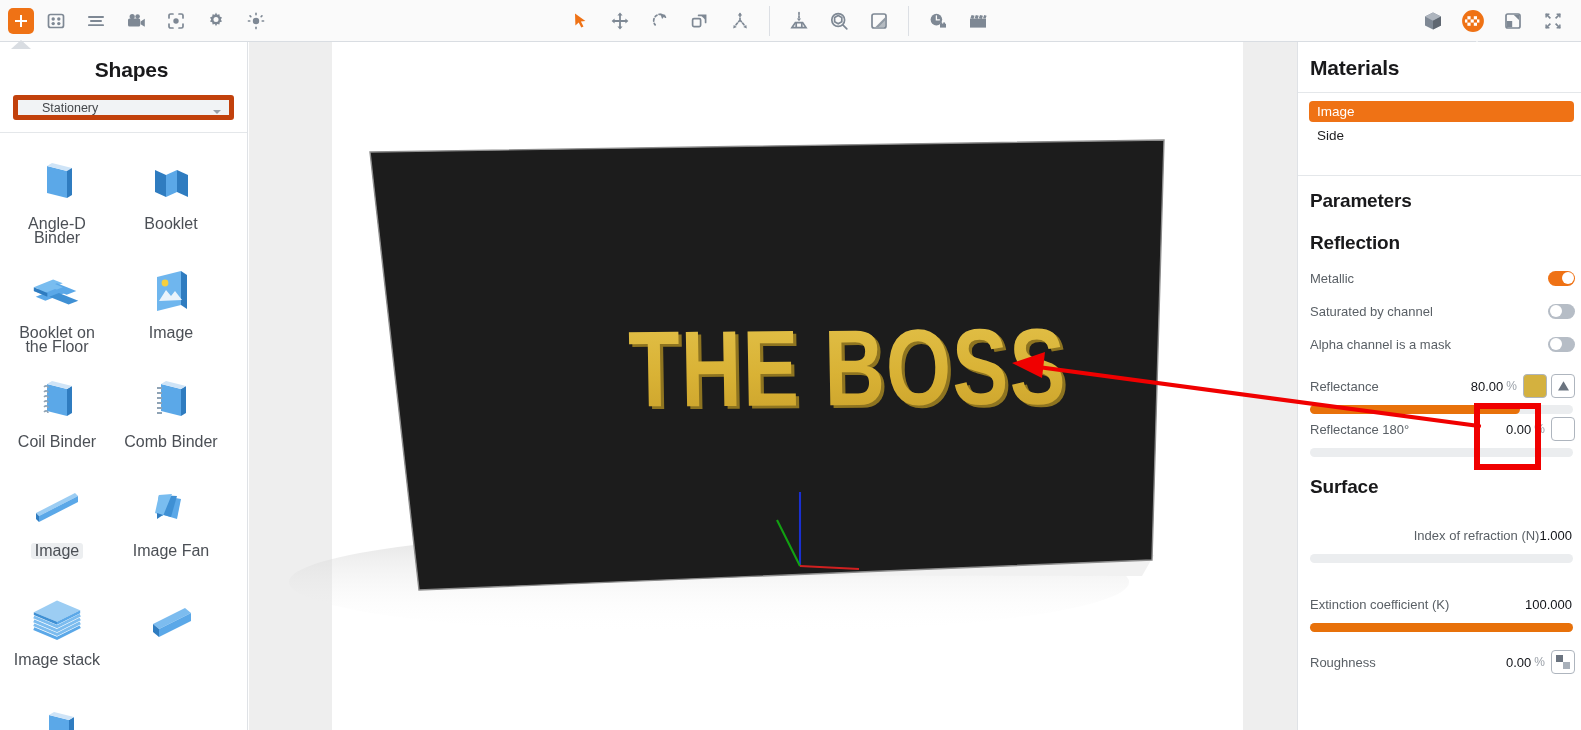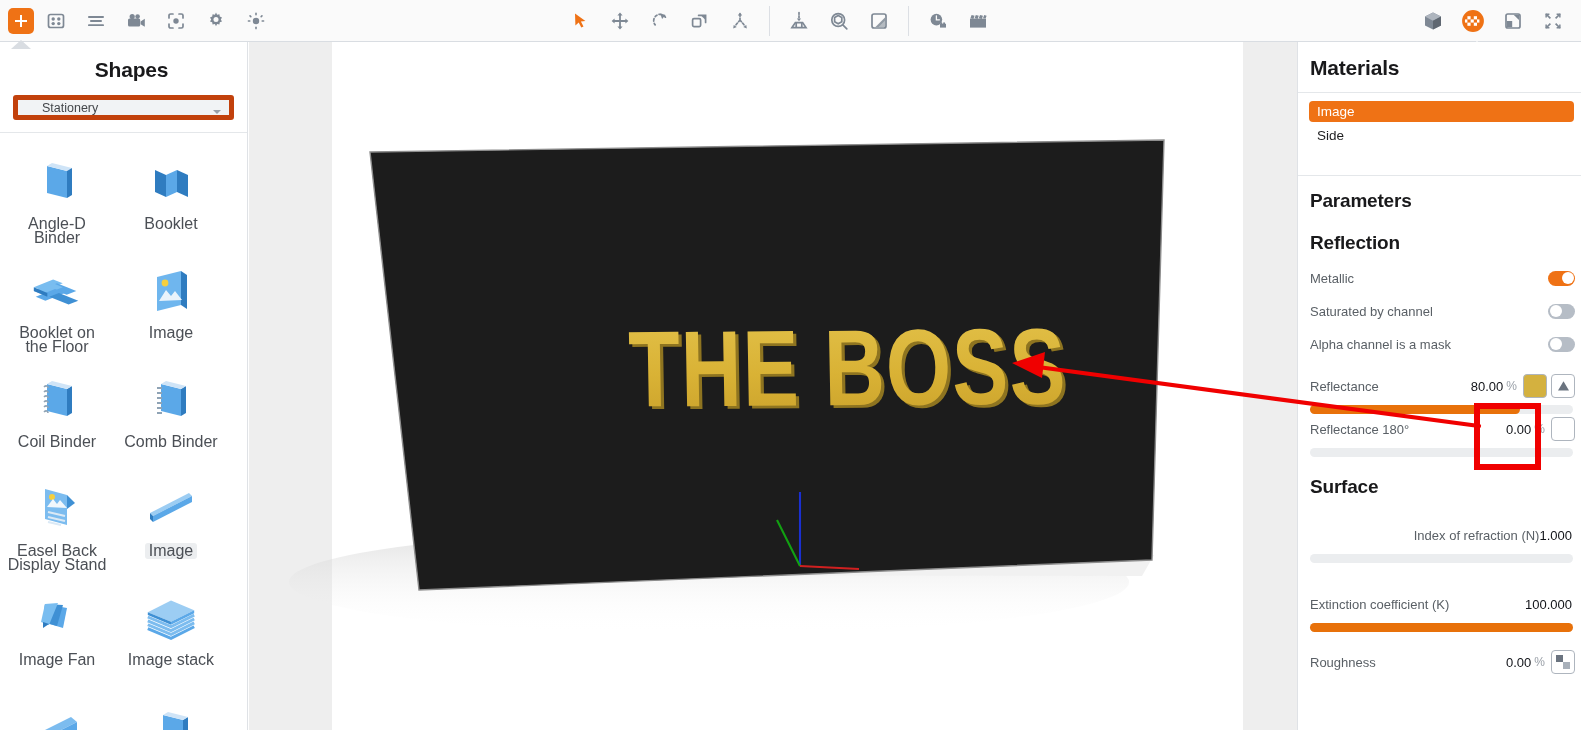--- a/index.html
+++ b/index.html
@@ -496,34 +496,20 @@
             <path d="M38 17l5-3v27l-5 3z" fill="#2f7cc0"></path>
             <path d="M18 12l5-3 20 5-5 3z" fill="#cfe4f7"></path>
             <g stroke="#8fa3b5" stroke-width="1.8" fill="none">
               <path d="M14 16h5M14 21h5M14 26h5M14 31h5M14 36h5M14 41h5"></path>
             </g>
           </svg>
         </div>
         <div class="shape-label">Comb Binder</div>
       </div>
 
-      <div class="shape-cell">
-        <div class="shape-thumb">
-          <svg width="56" height="56" viewBox="0 0 56 56">
-            <path d="M16 8l22 6v30l-22-6z" fill="#7cbcef"></path>
-            <path d="M38 14l8 8-8 6z" fill="#3f90d4"></path>
-            <circle cx="23" cy="16" r="3" fill="#f5cf3e"></circle>
-            <path d="M18 26l6-8 4 5 3-4 7 8z" fill="#f1f7fc"></path>
-            <g stroke="#dbe9f5" stroke-width="2">
-              <path d="M19 31l17 4M19 36l17 4M19 41l13 3"></path>
-            </g>
-          </svg>
-        </div>
-        <div class="shape-label">Easel Back Display Stand</div>
-      </div>
 
       <div class="shape-cell selected">
         <div class="shape-thumb">
           <svg width="58" height="48" viewBox="0 0 58 48">
             <path d="M8 28L47 8l3 3-39 20z" fill="#9ccdf3"></path>
             <path d="M8 28v6l3 3V31z" fill="#2f7cc0"></path>
             <path d="M11 31l39-20v6L11 37z" fill="#5ba8e8"></path>
           </svg>
         </div>
         <div class="shape-label">Image</div>

